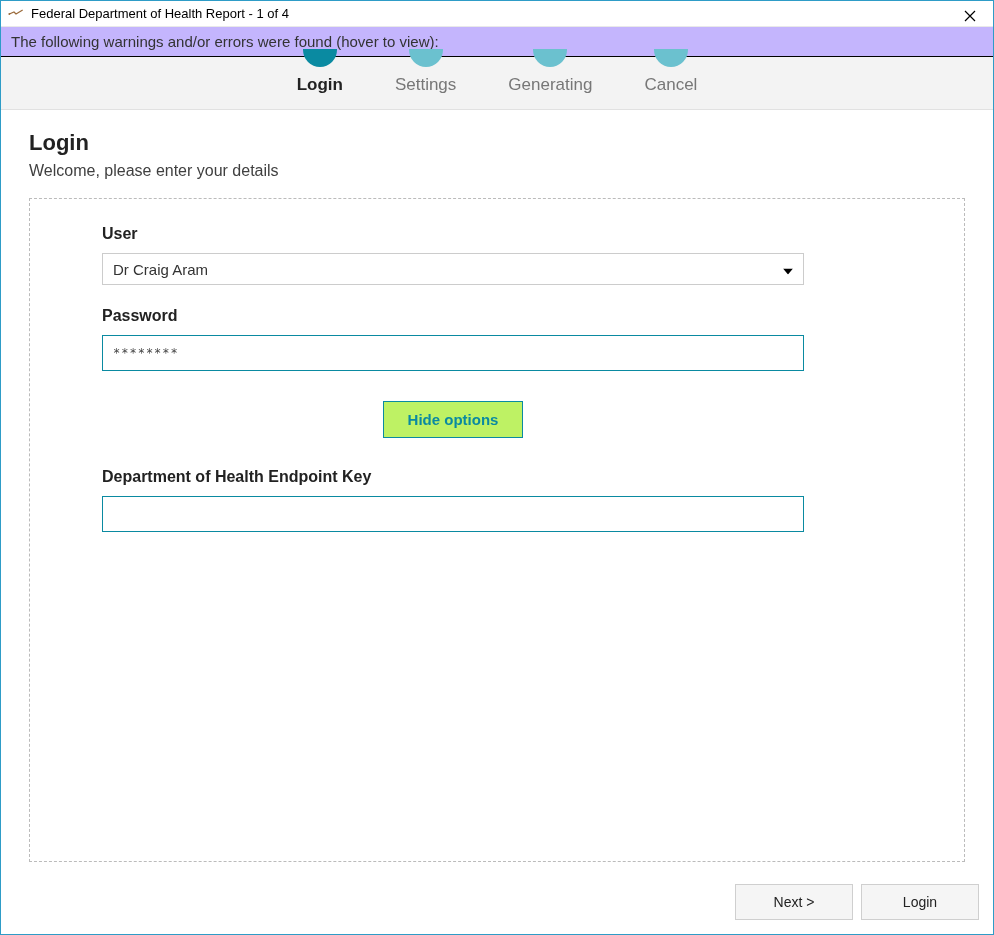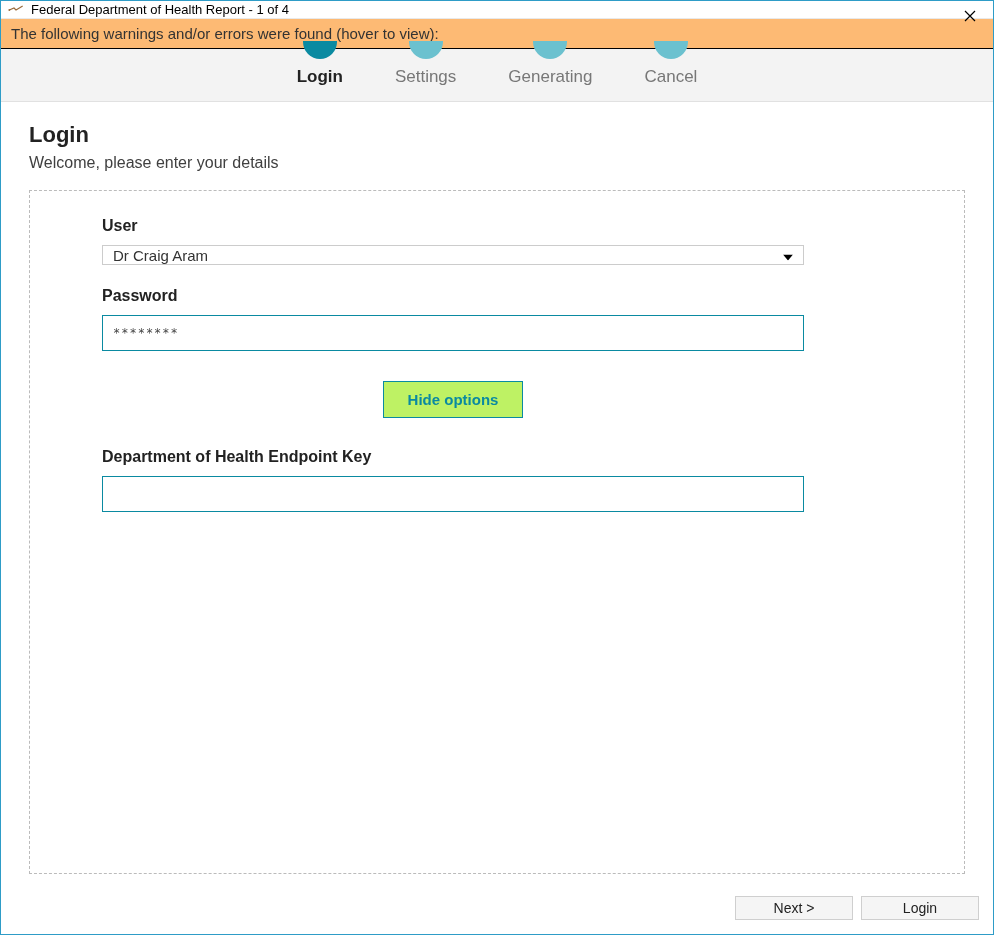--- a/index.html
+++ b/index.html
@@ -10,21 +10,21 @@
       background: #fff;
       width: 994px;
       height: 935px;
       overflow: hidden;
       border: 1px solid #2e9cc7;
       display: flex;
       flex-direction: column;
     }
     
     .titlebar {
-      height: 18px;
+      height: 26px;
       display: flex;
       align-items: center;
       padding: 0 0 0 6px;
       background: #fff;
       border-bottom: 1px solid #e9e9e9;
       position: relative;
     }
     .titlebar-icon {
       width: 18px;
       height: 18px;
@@ -45,21 +45,21 @@
       height: 30px;
       display: flex;
       align-items: center;
       justify-content: center;
       cursor: pointer;
     }
     .titlebar-close svg { width: 12px; height: 12px; }
 
     
     .warning-bar {
-      background: #fdba74;
+      background: #c4b5fd;
       border-bottom: 1px solid #000;
       padding: 6px 10px;
       font-size: 15px;
       color: #333;
     }
 
     
     .stepper-wrap {
       background: #f3f3f3;
       border-bottom: 1px solid #e1e1e1;
@@ -127,21 +127,21 @@
     }
     .field-label {
       font-size: 16px;
       font-weight: 600;
       color: #222;
       display: block;
       margin-bottom: 10px;
     }
     .select {
       width: 100%;
-      height: 20px;
+      height: 32px;
       border: 1px solid #ccc;
       background: #fff;
       display: flex;
       align-items: center;
       padding: 0 10px;
       position: relative;
       cursor: pointer;
       font-size: 15px;
     }
     .select-caret {
@@ -178,21 +178,21 @@
 
     
     .footer {
       padding: 12px 14px 14px 0;
       display: flex;
       justify-content: flex-end;
       gap: 8px;
     }
     .win-btn {
       min-width: 118px;
-      height: 24px;
+      height: 36px;
       border: 1px solid #cfcfcf;
       background: #f5f5f5;
       font-size: 14px;
       color: #222;
       cursor: pointer;
       padding: 0 16px;
     }
   </style>
 </head>
 <body>

